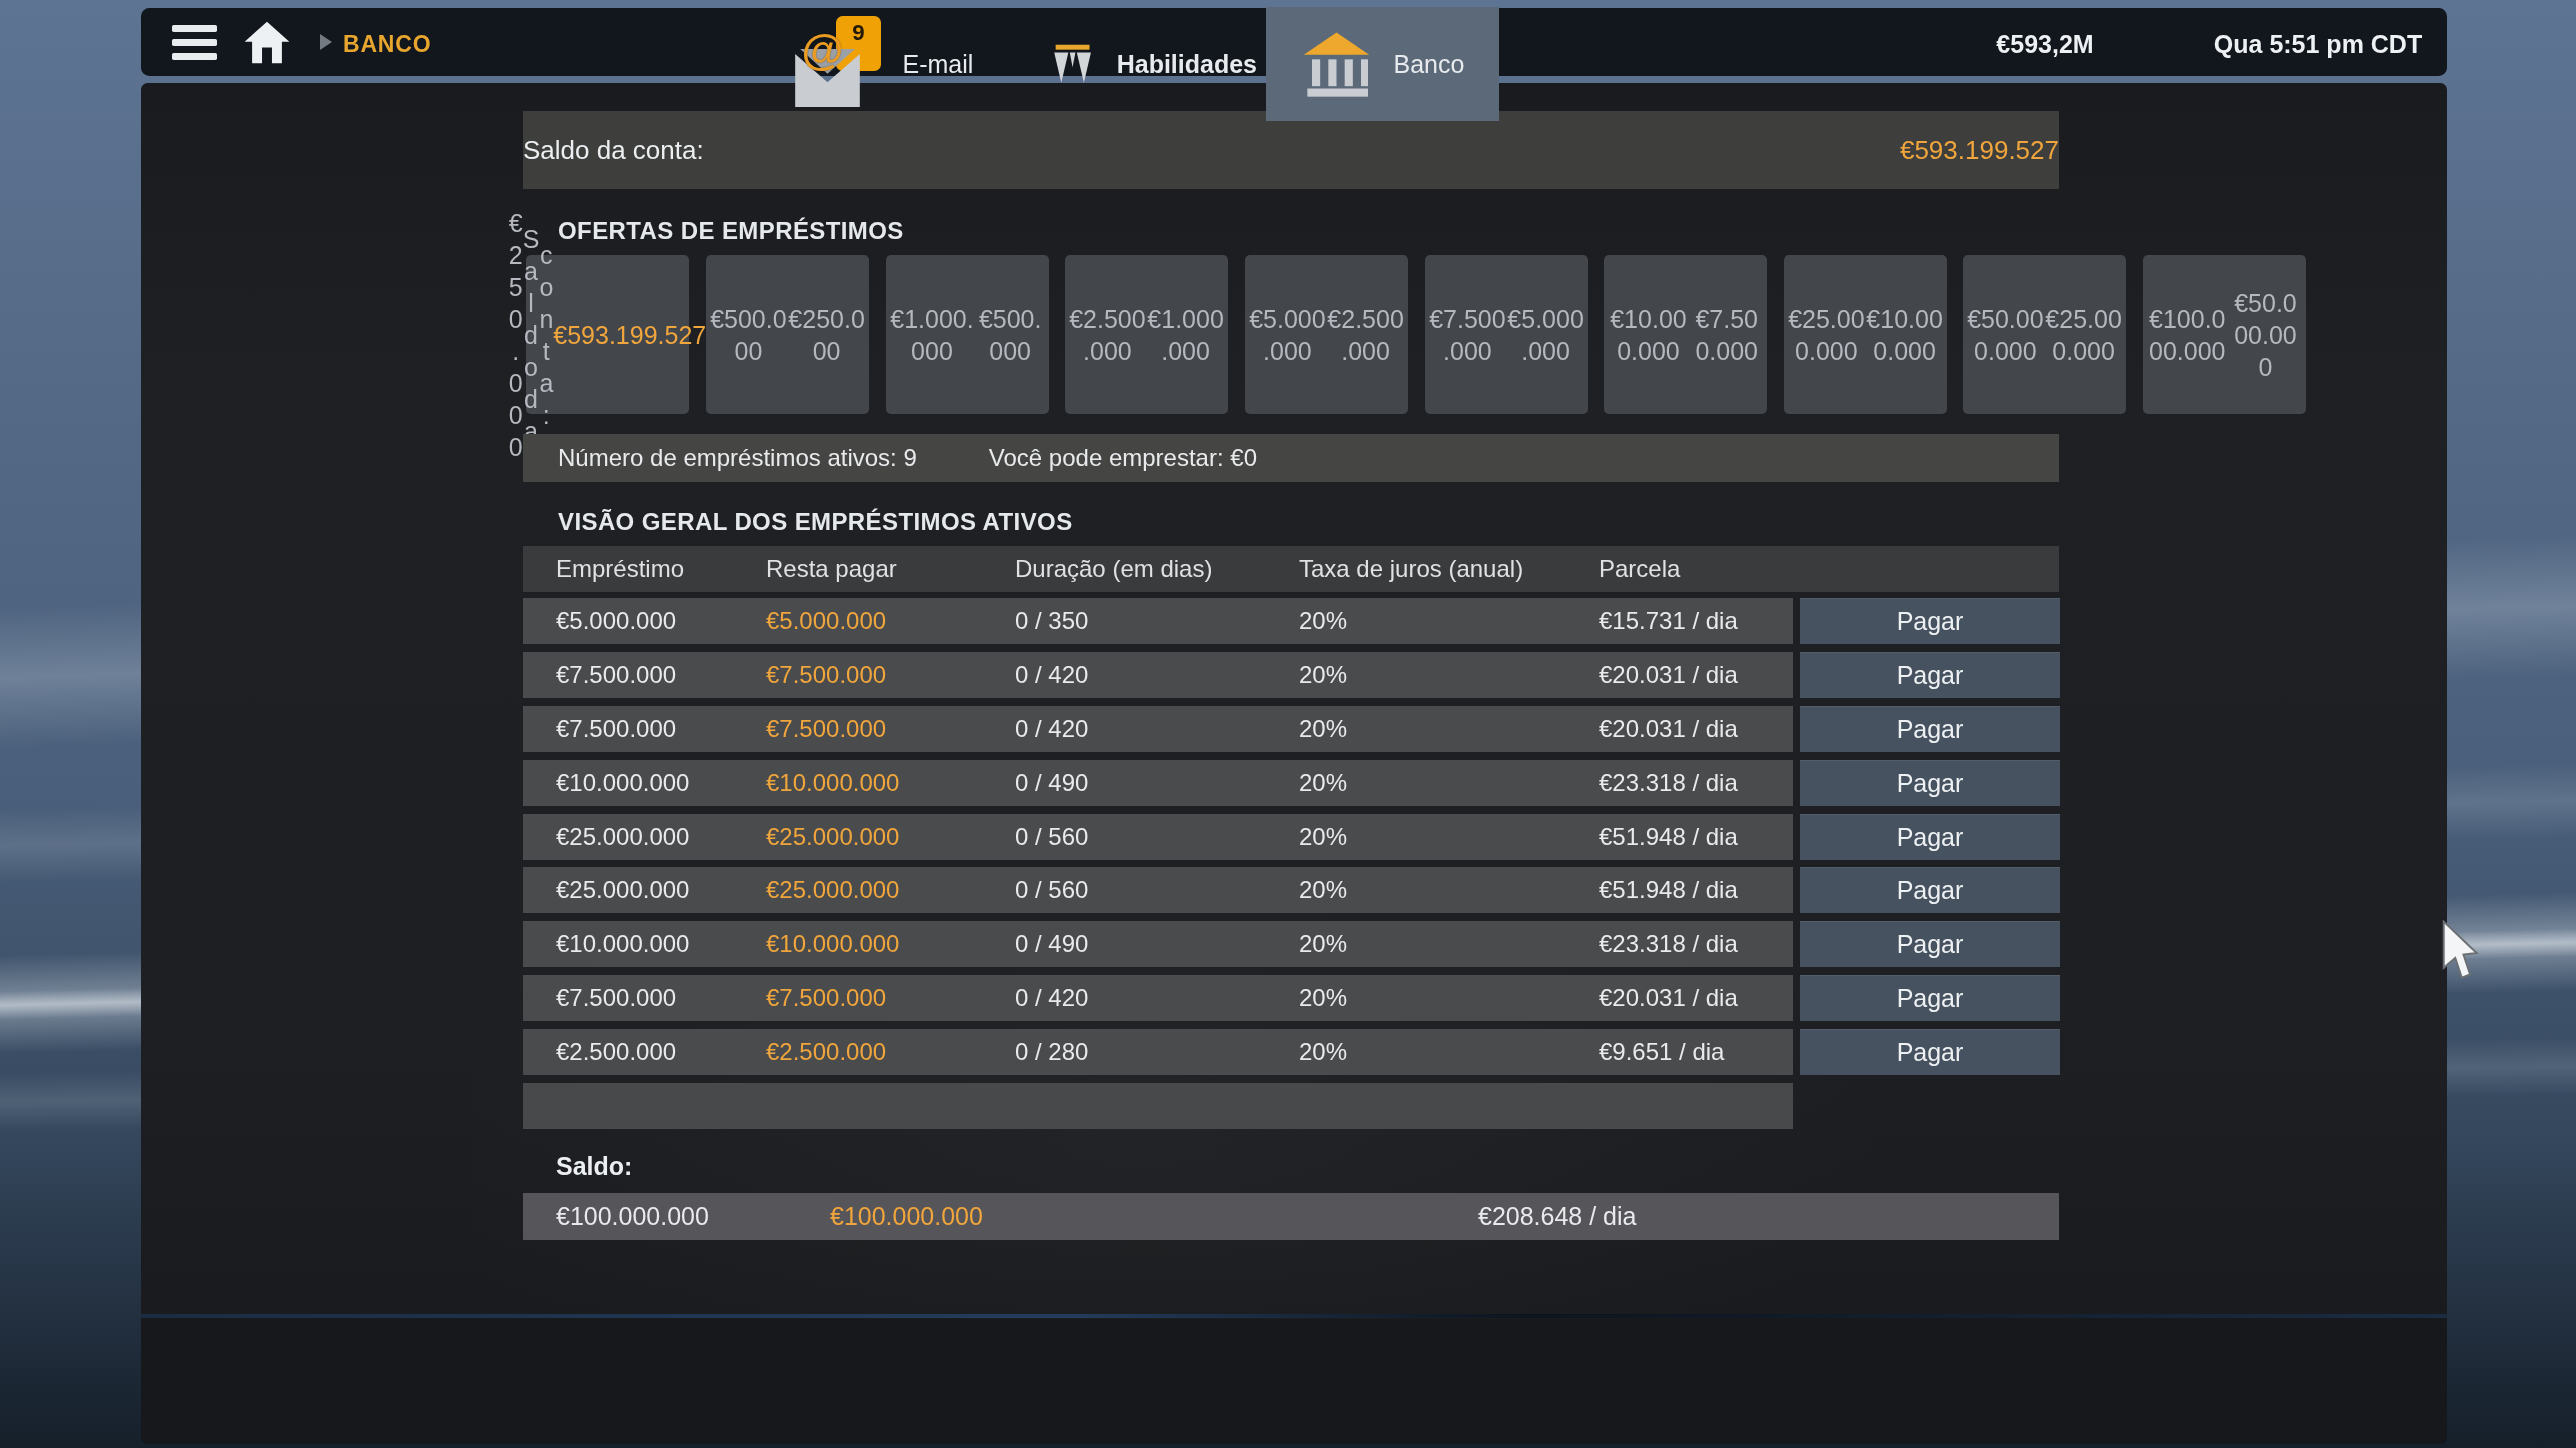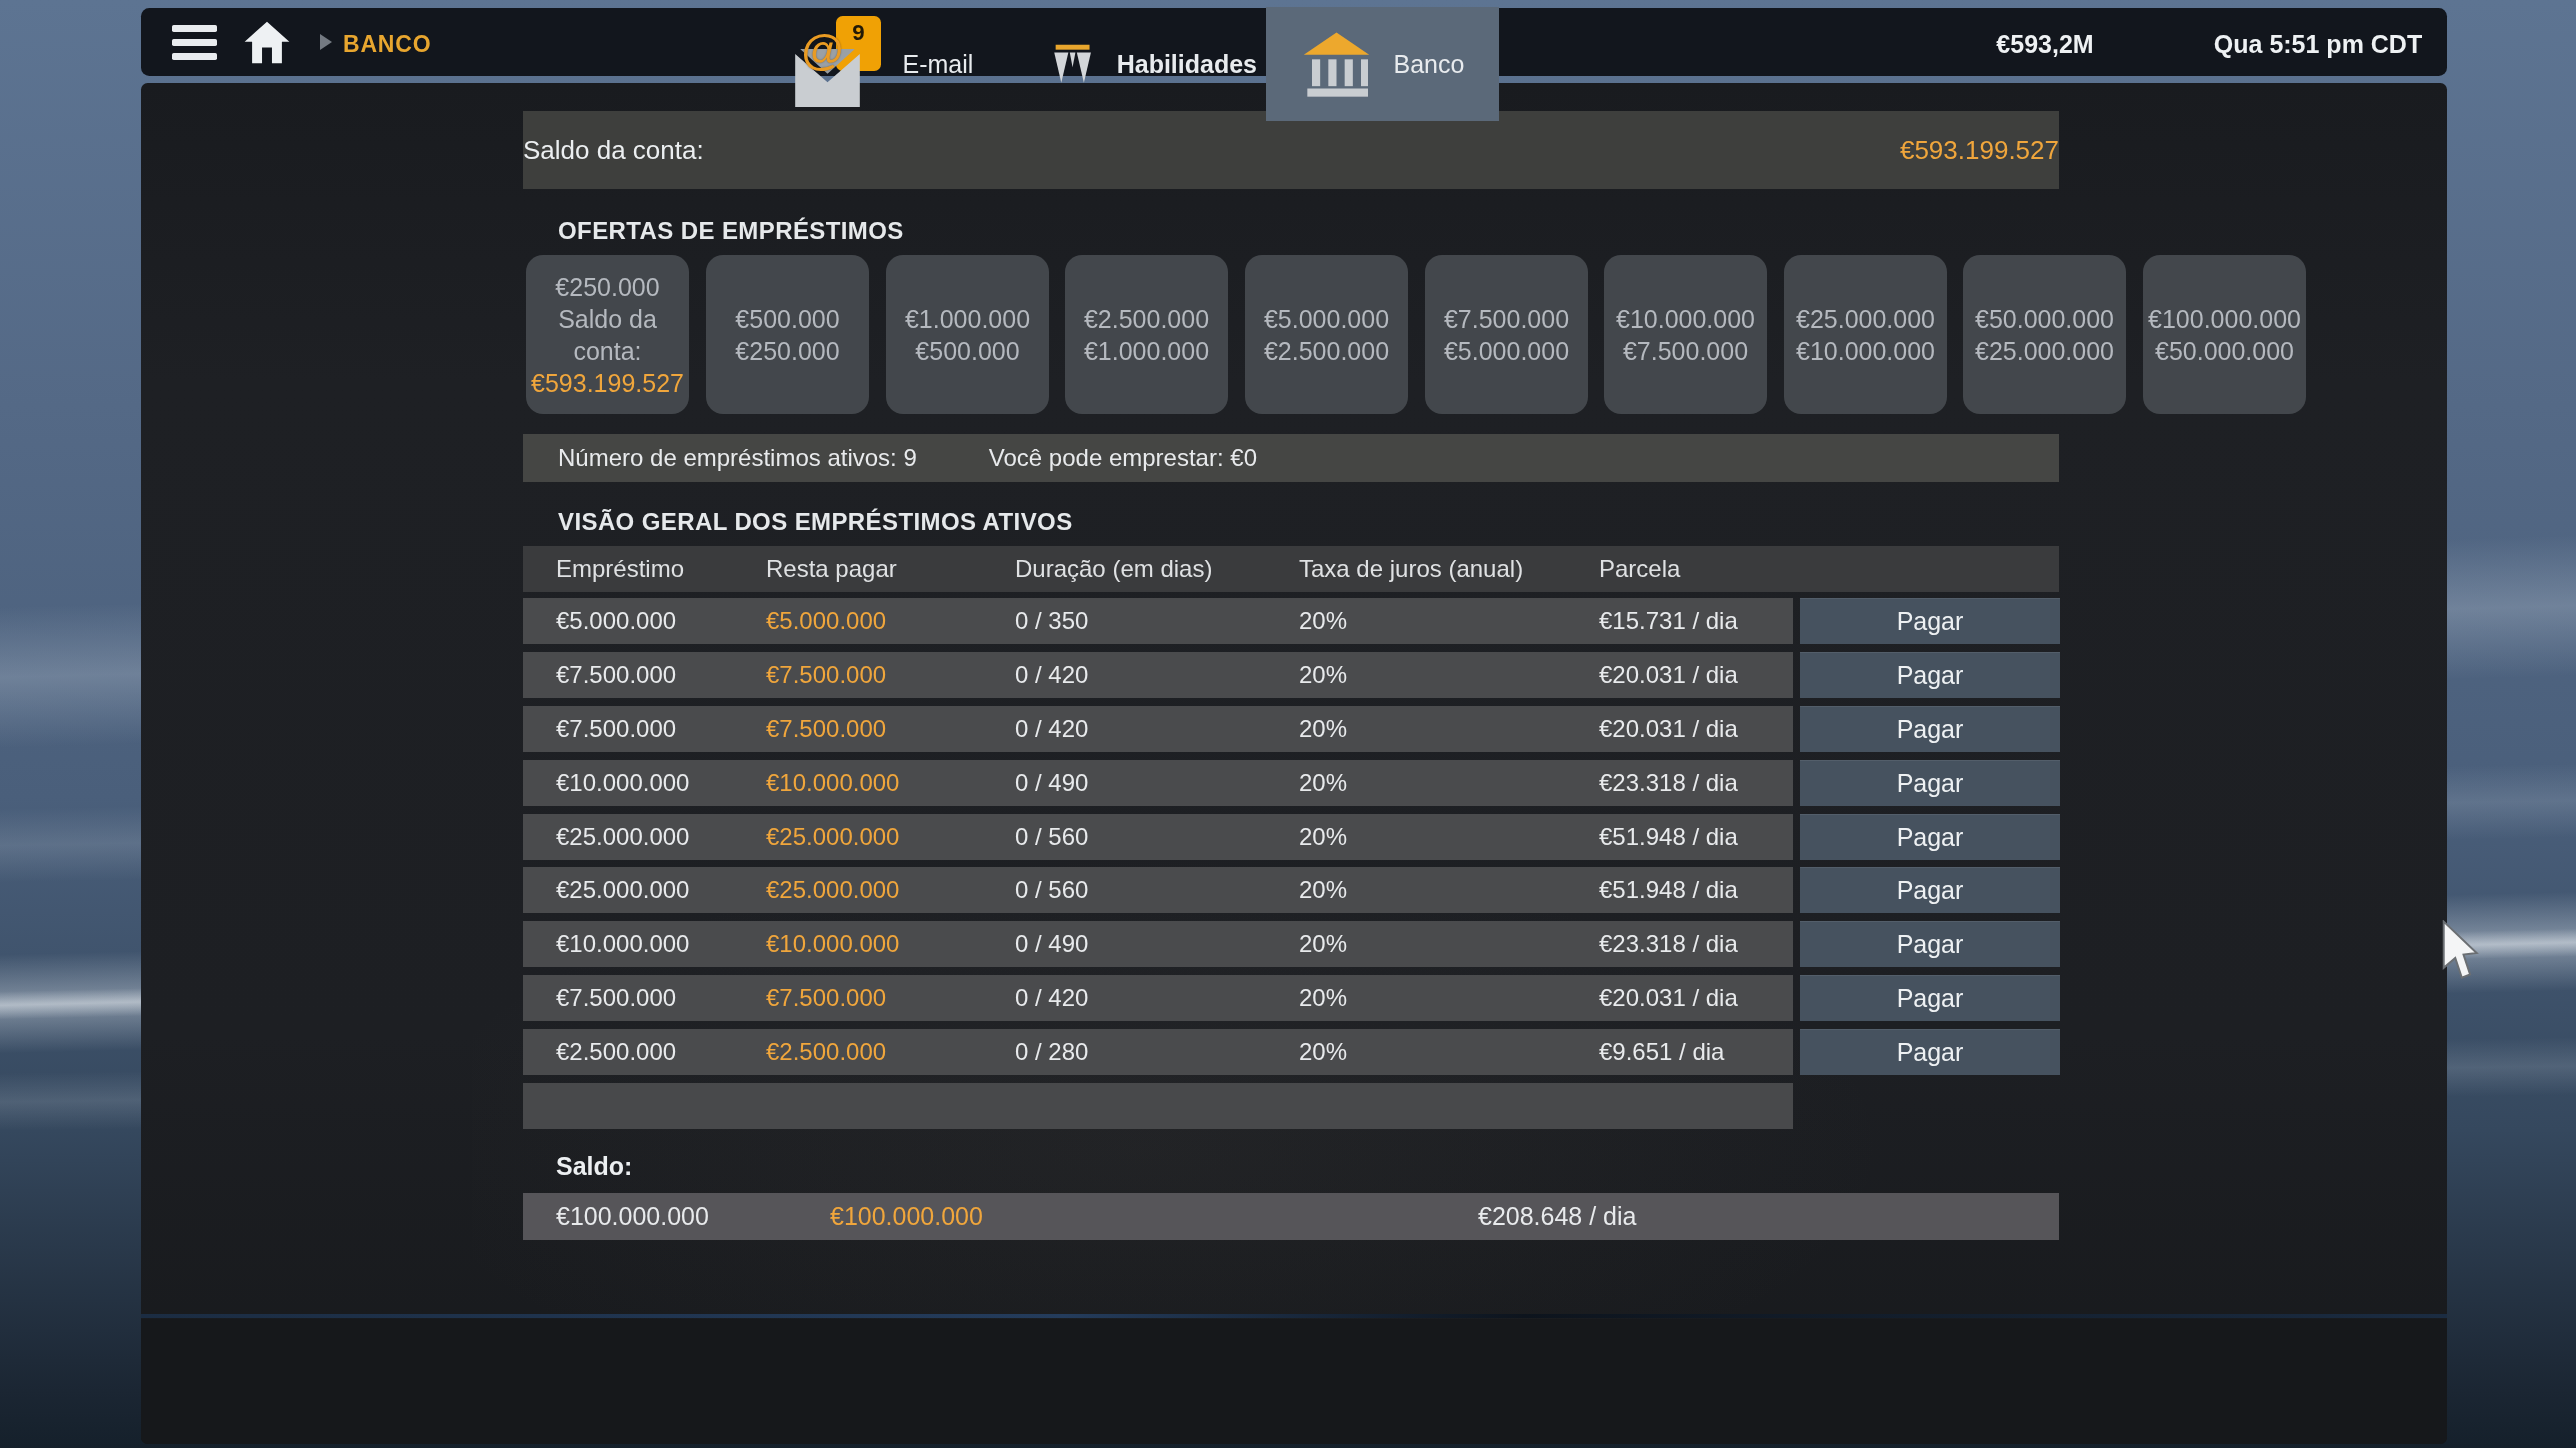--- a/index.html
+++ b/index.html
@@ -35,22 +35,22 @@
     background:radial-gradient(ellipse at 45% 55%, rgba(120,112,100,.07), transparent 65%); }
 
   .graybar { position:absolute; left:523px; width:1536px; background:#3f403f; }
   #saldo-bar { top:111px; height:78px; background:#3e3f3d; display:flex; align-items:center; justify-content:space-between;
     font-size:26px; font-weight:400; color:#eceff1; }
   #saldo-bar .money { color:#f0a63c; margin-left:10px; }
 
   .section-title { position:absolute; left:558px; font-size:24px; font-weight:700; letter-spacing:0.4px; color:#e6e9eb; }
 
   
-  .offer-card { position:absolute; top:255px; width:163px; height:159px; background:#43474c; border-radius:17px;
-    display:flex; flex-direction:column; align-items:center; justify-content:center;
+  .offer-card { position:absolute; top:255px; width:163px; height:159px; background:#43474c; border-radius:5px;
+    display:flex; flex-direction:row; align-items:center; justify-content:center;
     font-size:25px; line-height:32px; color:#b5b9bf; text-align:center; cursor:pointer; overflow-wrap:anywhere; padding:0 3.3px; }
   .offer-card .hl { color:#f0a63c; white-space:nowrap; }
 
   #info-bar { top:434px; height:48px; background:#454644; display:flex; align-items:center; font-size:24px; color:#e8eaec; }
   #info-bar span:first-child { margin-left:35px; }
   #info-bar span:last-child  { margin-left:72px; }
 
   
   #thead { top:546px; height:46px; background:#3a3b3d; }
   .trow  { position:absolute; left:523px; width:1270px; height:46px; background:#4a4b4d; }

